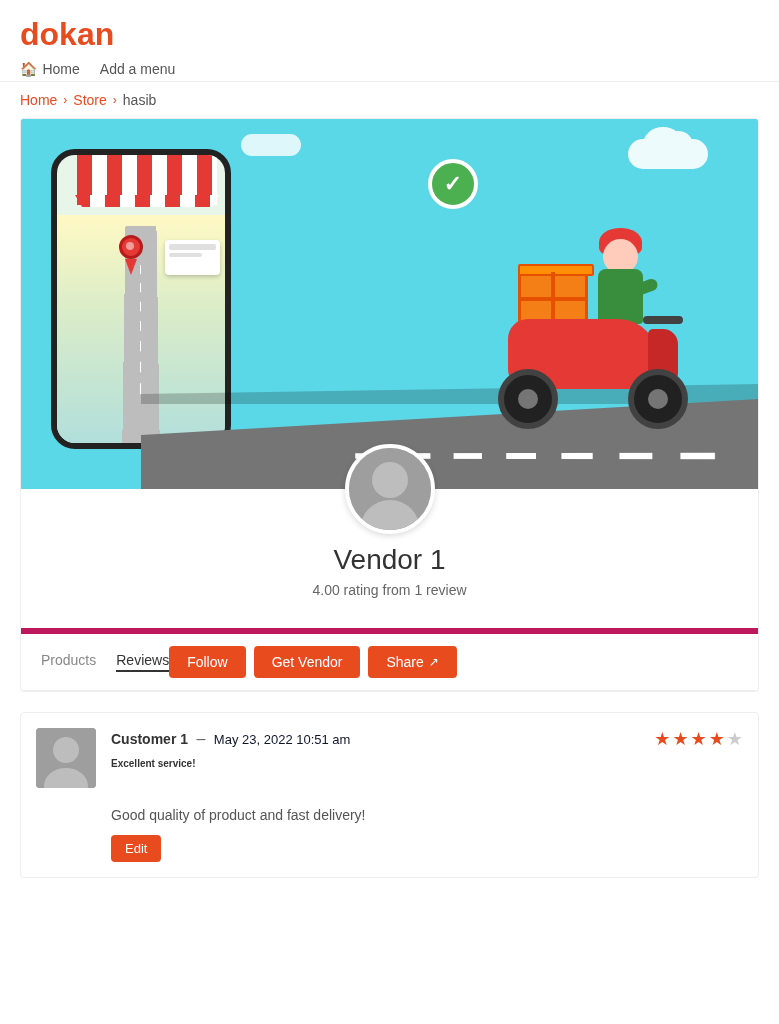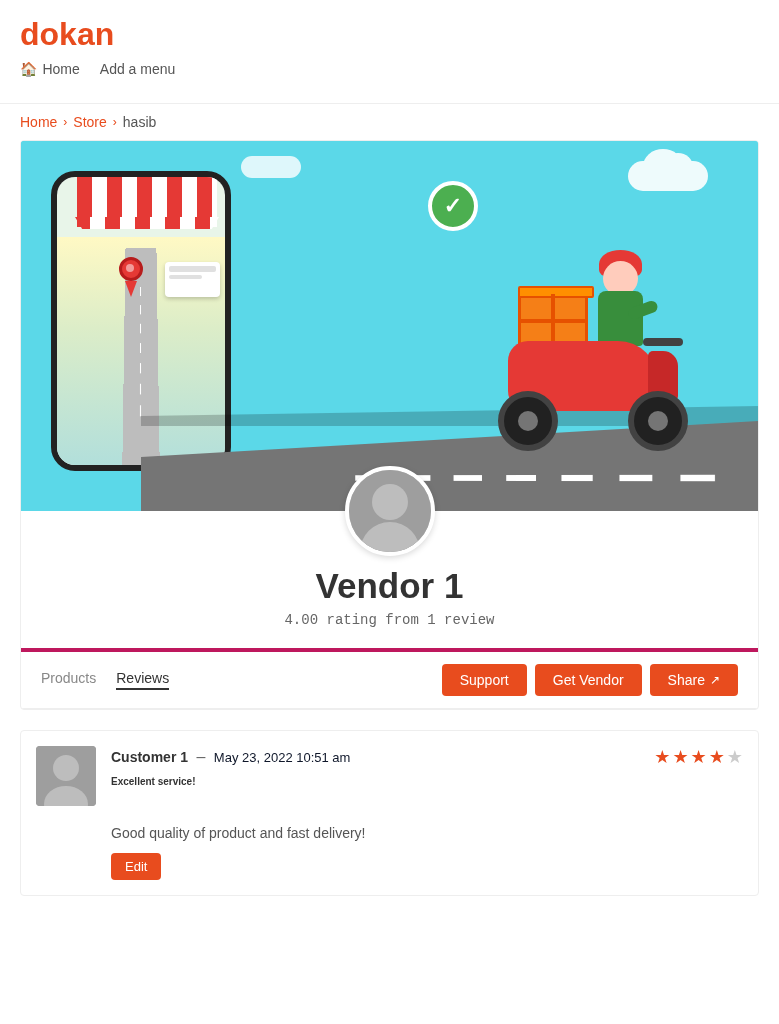--- a/index.html
+++ b/index.html
@@ -1,19 +1,19 @@
 <!DOCTYPE html>
 <html><head>
   <meta charset="utf-8">
   <style>
     * { box-sizing: border-box; margin: 0; padding: 0; }
     body { font-family: Arial, sans-serif; background: #fff; color: #333; max-width: 779px; margin: 0 auto; }
 
     
-    .header { padding: 16px 20px 22px 20px; border-bottom: 1px solid #eee; }
+    .header { padding: 16px 20px 0 20px; border-bottom: 1px solid #eee; }
     .logo { font-size: 32px; font-weight: bold; color: #333; }
     .logo span { color: #e84c1e; }
     .nav { display: flex; align-items: center; gap: 20px; padding: 8px 0 4px 0; }
     .nav-item { display: flex; align-items: center; gap: 5px; font-size: 14px; color: #555; cursor: pointer; }
 
     
     .breadcrumb { padding: 10px 20px; font-size: 14px; display: flex; align-items: center; gap: 6px; }
     .breadcrumb a { color: #e84c1e; text-decoration: none; cursor: pointer; }
     .breadcrumb-sep { color: #e84c1e; font-size: 12px; }
     .breadcrumb-current { color: #555; }
@@ -79,25 +79,25 @@
 
     
     .vendor-avatar-wrap { display: flex; justify-content: center; margin-top: -45px; position: relative; z-index: 10; }
     .vendor-avatar { width: 90px; height: 90px; border-radius: 50%; background: #bdbdbd; border: 4px solid #fff; display: flex; align-items: center; justify-content: center; overflow: hidden; box-shadow: 0 2px 6px rgba(0,0,0,0.15); }
     .avatar-person { width: 100%; height: 100%; background: #9e9e9e; display: flex; flex-direction: column; align-items: center; justify-content: flex-end; }
     .avatar-head { width: 36px; height: 36px; background: #bdbdbd; border-radius: 50%; margin-bottom: 2px; }
     .avatar-body { width: 60px; height: 30px; background: #bdbdbd; border-radius: 30px 30px 0 0; }
 
     
     .vendor-info { text-align: center; padding: 10px 20px 20px 20px; }
-    .vendor-name { font-size: 35px; font-weight: bold; color: #333; margin-bottom: 6px; }
-    .vendor-rating { font-size: 14px; color: #666; font-family: Liberation Mono, monospace; }
-
-    
-    .tabs-bar { display: flex; align-items: center; justify-content: space-between; padding: 12px 20px; border-top: 4px solid #be185d; border-bottom: 1px solid #eee; margin-top: 0; }
+    .vendor-name { font-size: 28px; font-weight: normal; color: #333; margin-bottom: 6px; }
+    .vendor-rating { font-size: 14px; color: #666; }
+
+    
+    .tabs-bar { display: flex; align-items: center; justify-content: flex-start; padding: 12px 20px; border-top: 6px solid #be185d; border-bottom: 1px solid #eee; margin-top: 10px; }
     .tabs-left { display: flex; gap: 20px; }
     .tab-item { font-size: 14px; color: #888; cursor: pointer; padding-bottom: 2px; }
     .tab-item.active { color: #333; border-bottom: 2px solid #333; }
     .tabs-actions { display: flex; gap: 8px; }
     .btn-orange { background: #e84c1e; color: #fff; border: none; padding: 8px 18px; border-radius: 4px; font-size: 14px; cursor: pointer; display: flex; align-items: center; gap: 5px; }
 
     
     .review-section { padding: 20px; }
     .review-title { font-size: 18px; font-weight: bold; color: #333; margin-bottom: 15px; }
     .review-card { display: flex; gap: 15px; padding: 15px; border: 1px solid #eee; border-radius: 4px; }
@@ -221,21 +221,21 @@
     <div class="vendor-name">Vendor 1</div>
     <div class="vendor-rating">4.00 rating from 1 review</div>
   </div>
 
   <div class="tabs-bar">
     <div class="tabs-left">
       <div class="tab-item">Products</div>
       <div class="tab-item active">Reviews</div>
     </div>
     <div class="tabs-actions">
-      <button class="btn-orange">Support</button>
+      <button class="btn-orange">Follow</button>
       <button class="btn-orange">Get Vendor</button>
       <button class="btn-orange">
         <span>Share</span>
         <span class="share-icon">↗</span>
       </button>
     </div>
   </div>
 </div>
 
 <div class="review-section">

